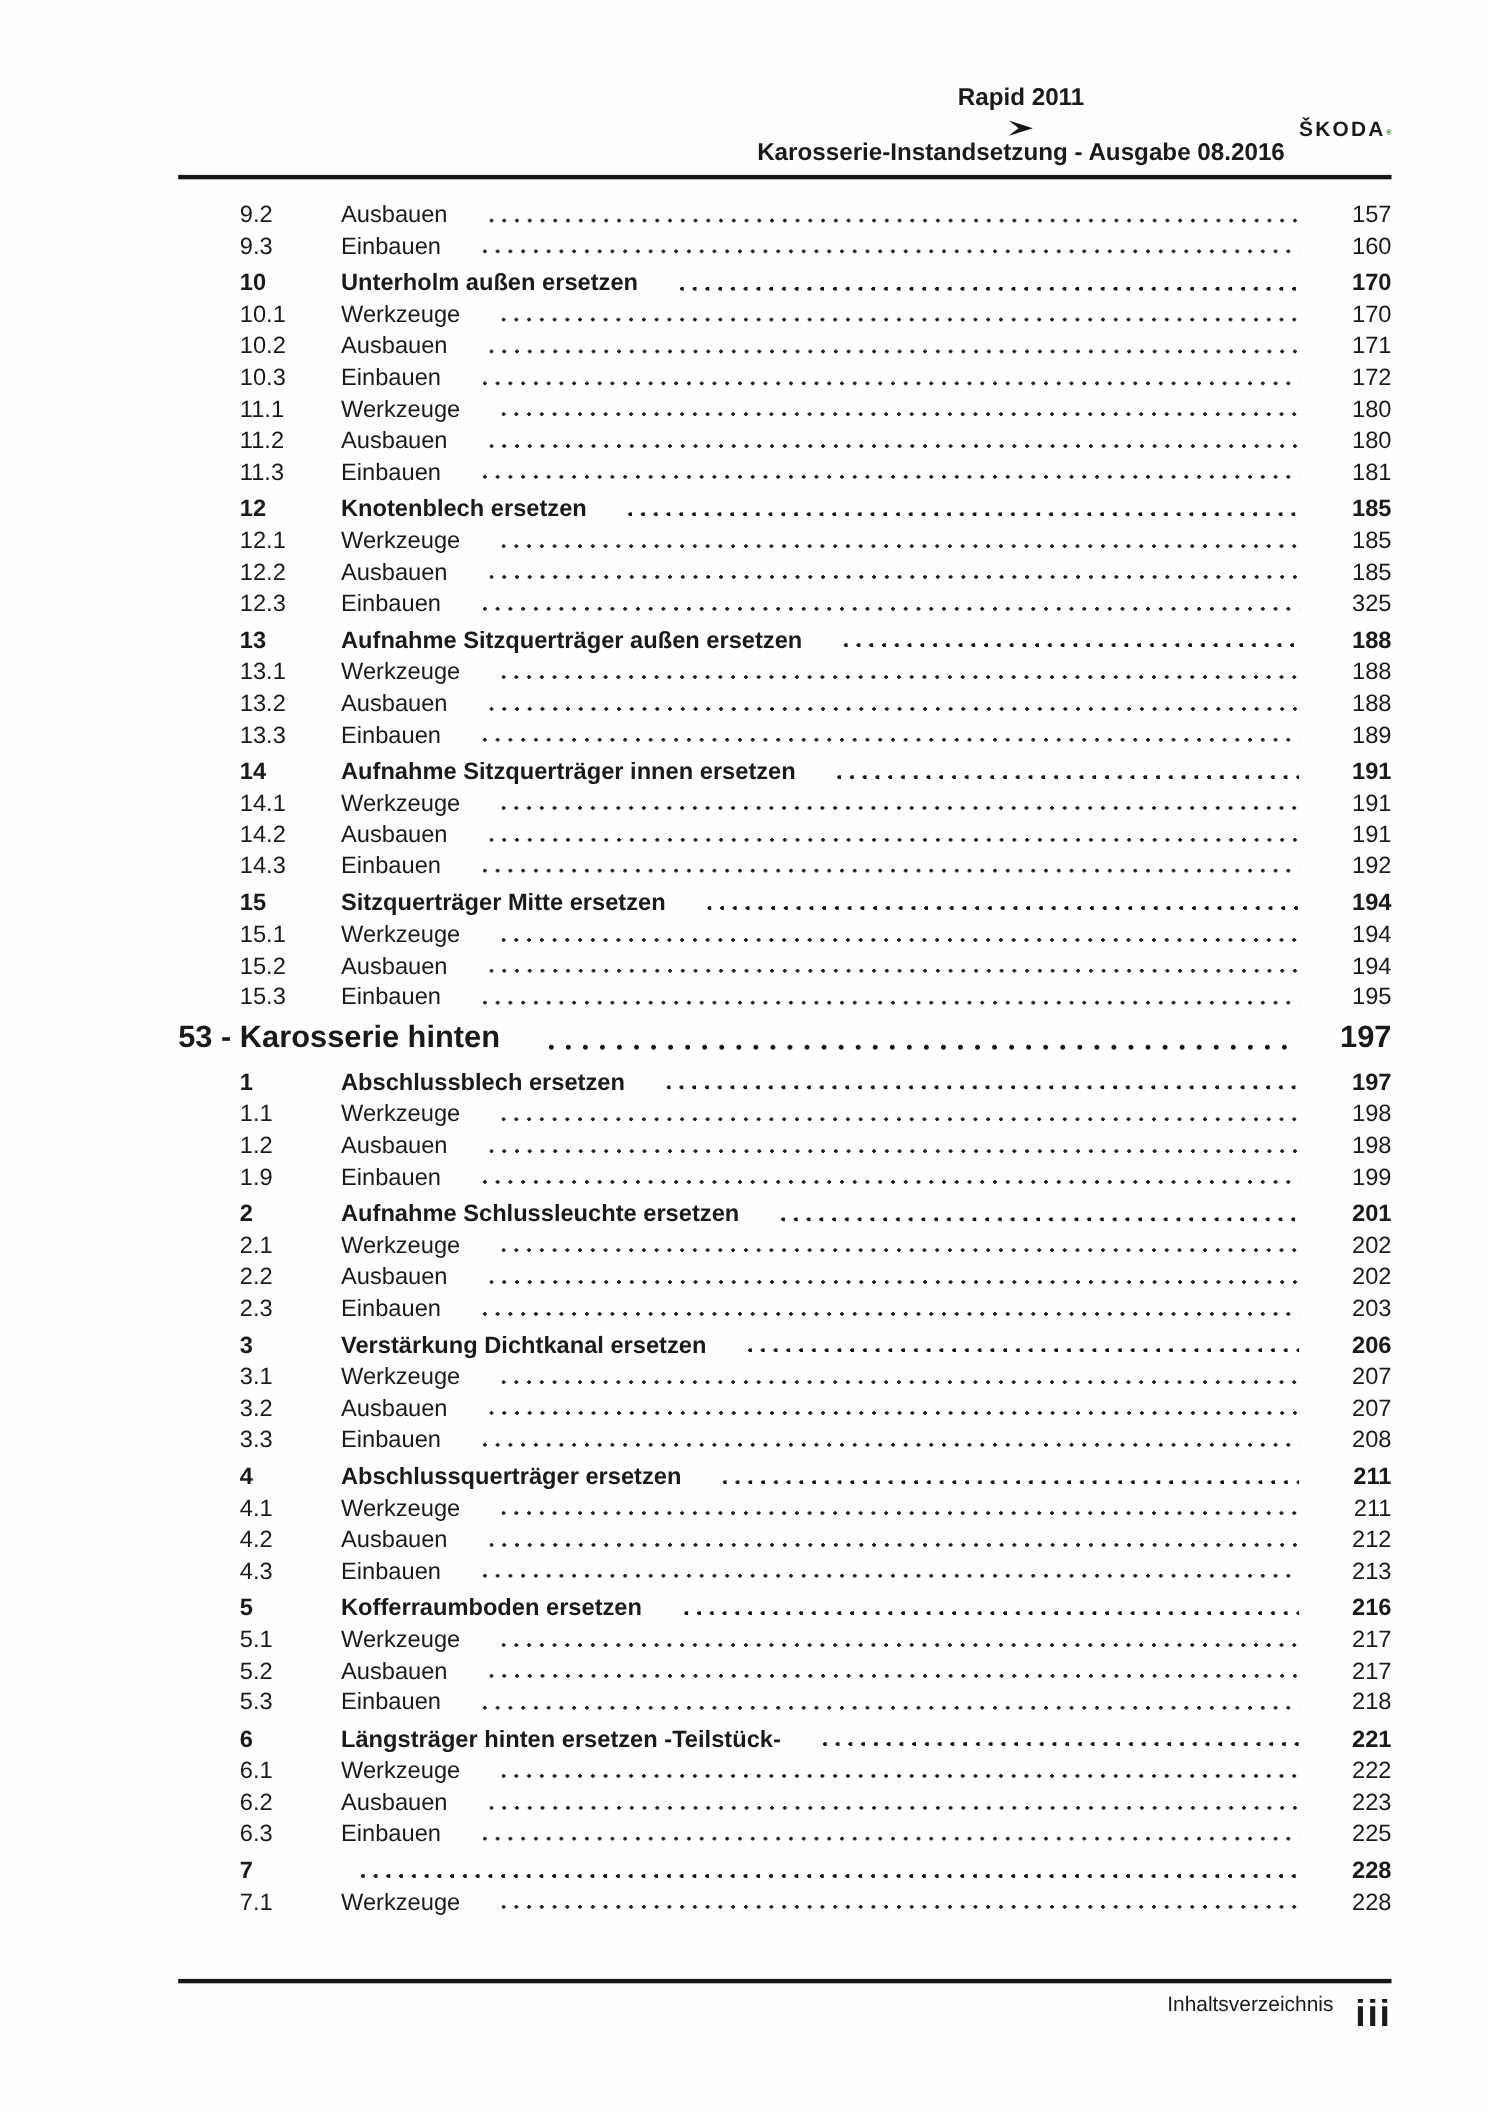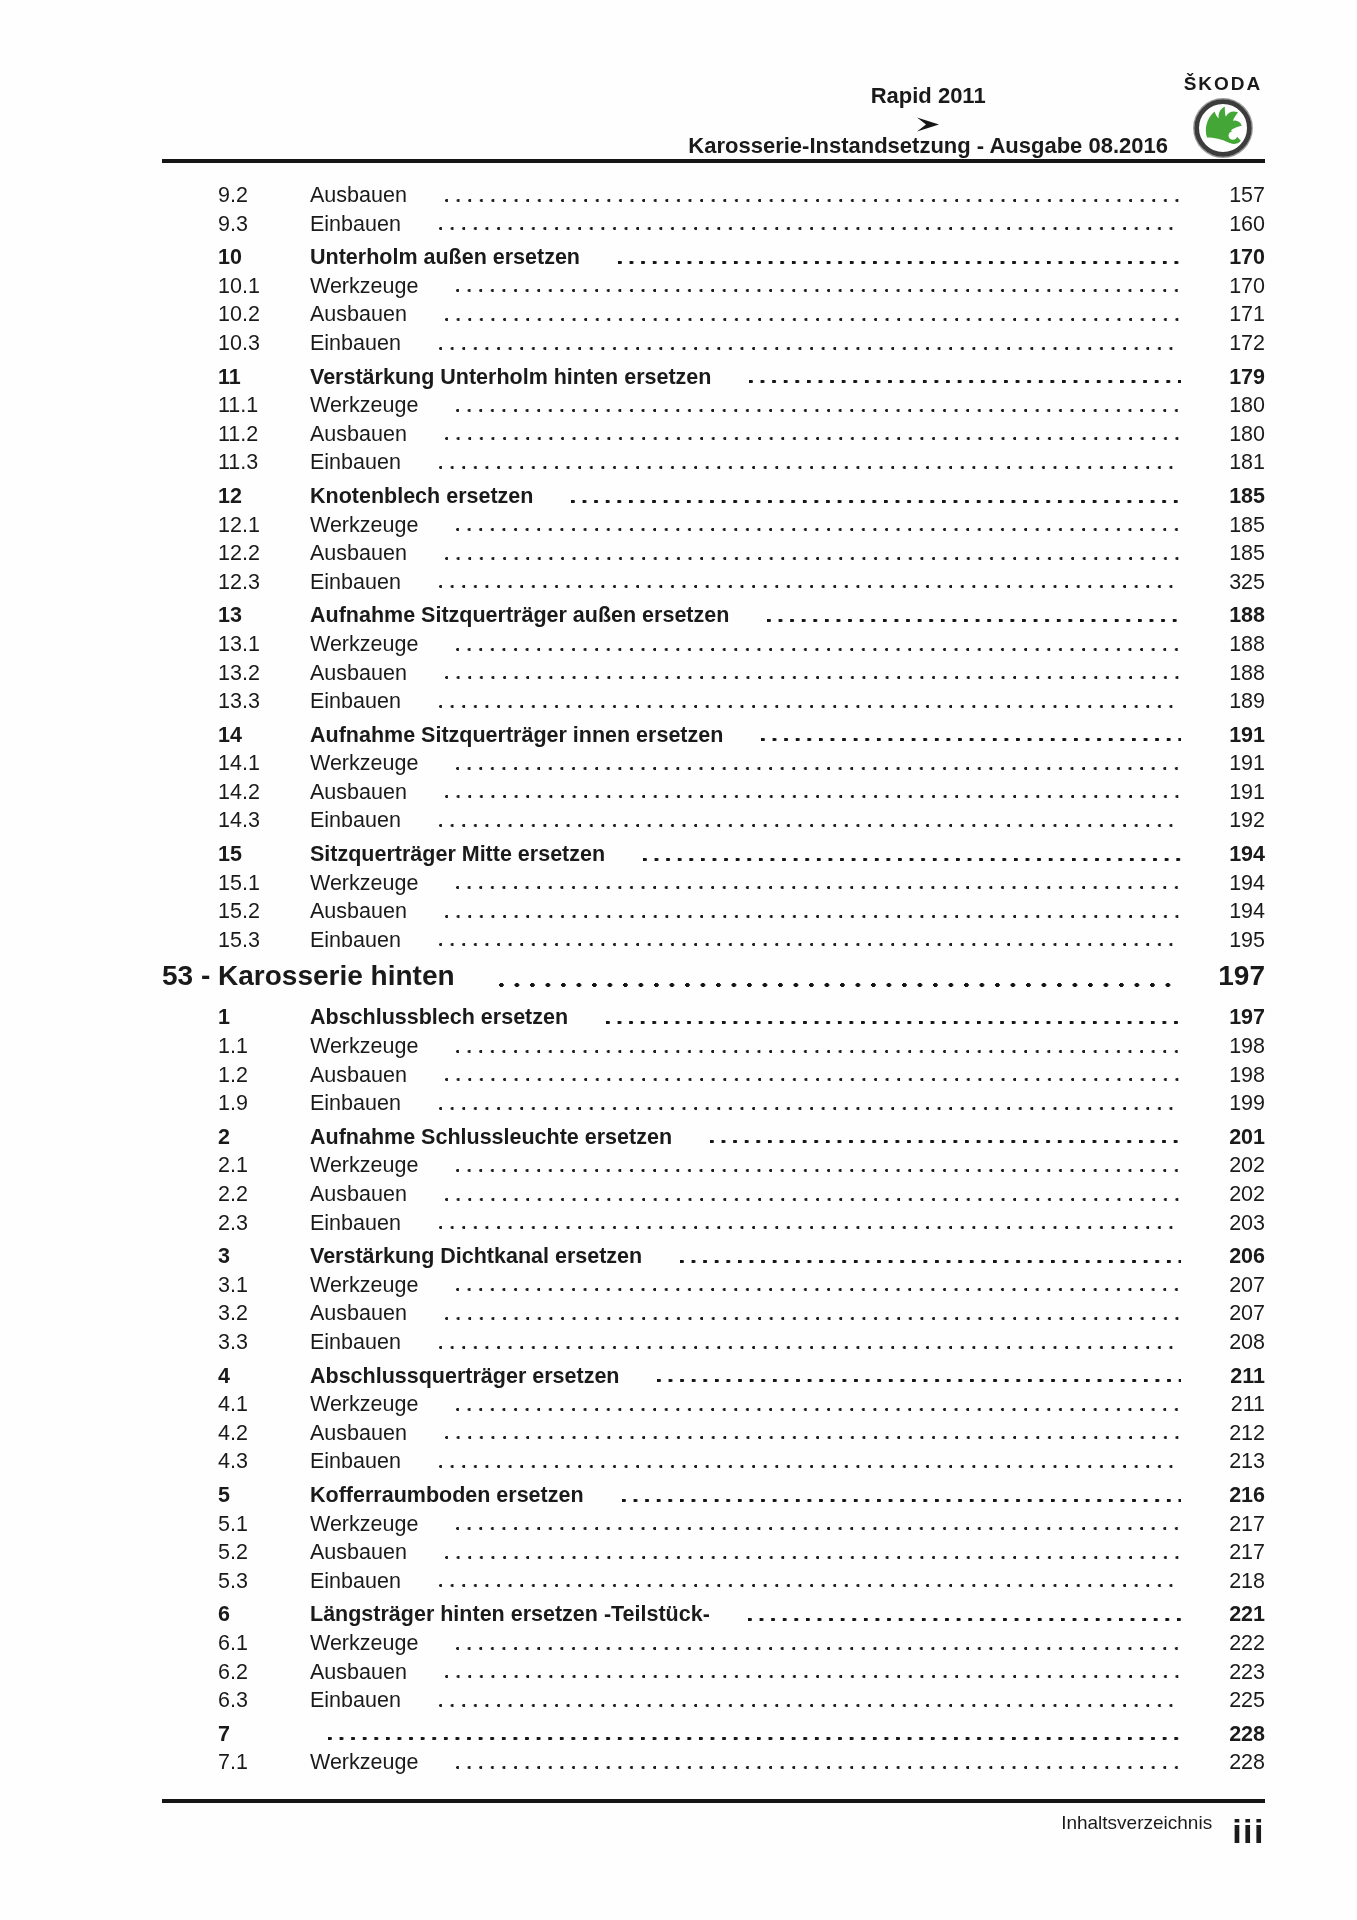--- a/index.html
+++ b/index.html
@@ -29,21 +29,21 @@
     font-size: 22px;
     line-height: 27px;
     font-weight: bold;
     padding-bottom: 1px;
     white-space: nowrap;
   }
   .model-line { display: flex; justify-content: flex-end; align-items: center; gap: 8px; flex-direction: column; }
   .arrow-icon svg { display: block; }
   .logo {
     display: flex;
-    flex-direction: column;
+    flex-direction: row;
     align-items: center;
     width: 84px;
   }
   .logo-word {
     font-size: 19px;
     font-weight: bold;
     letter-spacing: 2px;
     line-height: 20px;
   }
   .logo-mark { margin-top: 2px; }
@@ -197,26 +197,20 @@
         <span class="title">Ausbauen</span>
         <span class="dots"></span>
         <span class="pagenum">171</span>
       </div>
       <div class="toc-row sub">
         <span class="num">10.3</span>
         <span class="title">Einbauen</span>
         <span class="dots"></span>
         <span class="pagenum">172</span>
       </div>
-      <div class="toc-row main">
-        <span class="num">11</span>
-        <span class="title">Verstärkung Unterholm hinten ersetzen</span>
-        <span class="dots"></span>
-        <span class="pagenum">179</span>
-      </div>
       <div class="toc-row sub">
         <span class="num">11.1</span>
         <span class="title">Werkzeuge</span>
         <span class="dots"></span>
         <span class="pagenum">180</span>
       </div>
       <div class="toc-row sub">
         <span class="num">11.2</span>
         <span class="title">Ausbauen</span>
         <span class="dots"></span>

